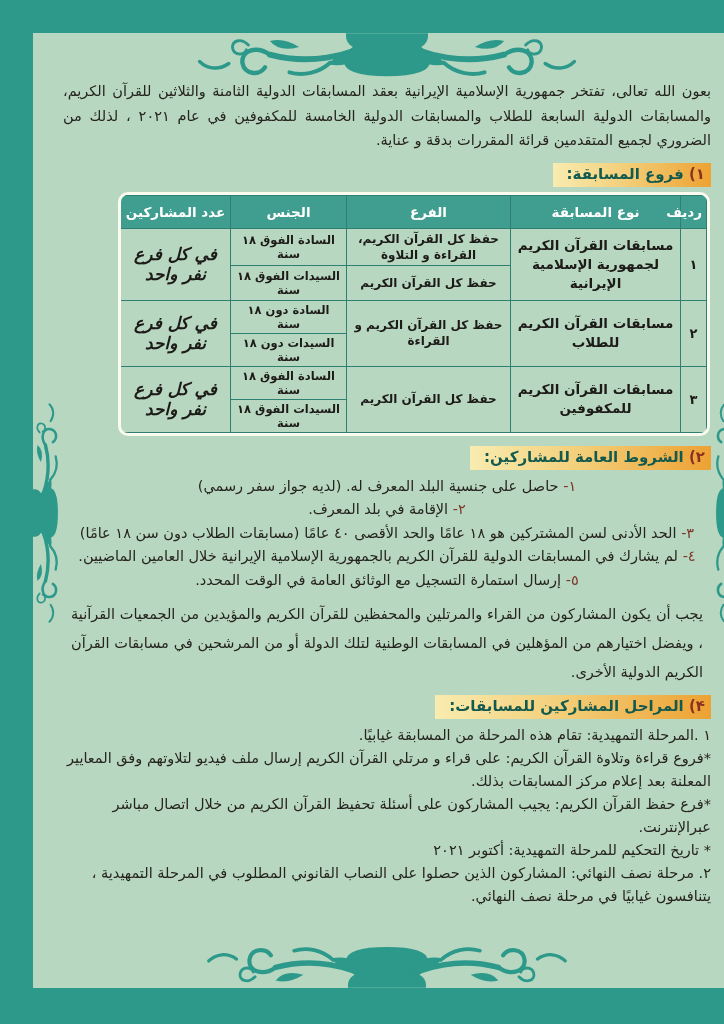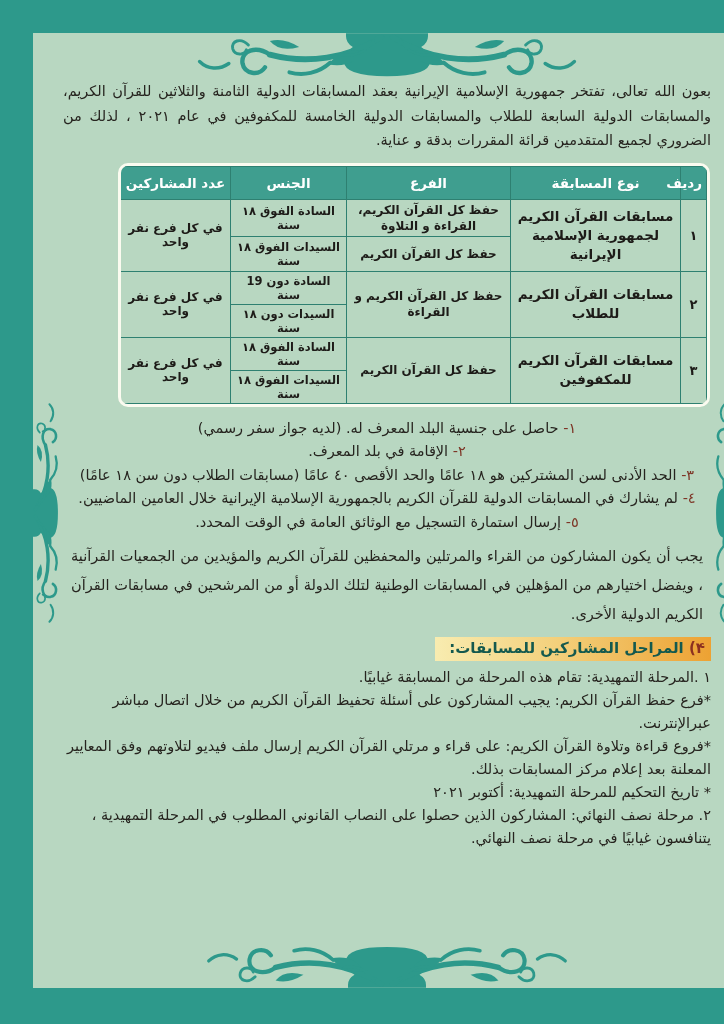--- a/index.html
+++ b/index.html
@@ -37,21 +37,21 @@
     border:3px solid #fbfbf0;border-radius:10px;overflow:hidden;background:#b8d7c1;
   }
   table{width:100%;border-collapse:collapse;table-layout:fixed;direction:rtl;}
   th,td{border:1px solid #2e8071;text-align:center;vertical-align:middle;padding:2px 4px;}
   thead th{background:#3f9e8f;color:#ffffff;font-size:13.5px;font-weight:bold;height:28px;}
   td{font-weight:bold;color:#1d1b18;}
   .c-idx{font-size:13px;}
   .c-type{font-size:13.5px;line-height:19px;}
   .c-branch{font-size:12px;line-height:16px;}
   .c-gender{font-size:11.5px;}
-  .c-count{font-size:12px;}
+  .c-count{font-size:17px;font-style:italic;}
   .r1 td{height:30px;}
   .r2 td{height:27px;}
   .r3 td{height:26px;}
   
   .li{line-height:23.5px;text-align:center;}
   .li-num{color:#7d3526;}
   .tech-body{margin:8px;line-height:29px;text-align:justify;}
   .stages .line{line-height:23px;}
   .hidden-defs{position:absolute;width:0;height:0;overflow:hidden;}
 </style>
@@ -91,20 +91,23 @@
         <use href="#flourish"></use>
       </svg>
     <svg class="orn orn-right" viewBox="0 0 420 60">
         <use href="#flourish"></use>
       </svg>
 
     <div class="content">
 
       <p class="intro">بعون الله تعالى، تفتخر جمهورية الإسلامية الإيرانية بعقد المسابقات الدولية الثامنة والثلاثين للقرآن الكريم، والمسابقات الدولية السابعة للطلاب والمسابقات الدولية الخامسة للمكفوفين في عام ٢٠٢١ ، لذلك من الضروري لجميع المتقدمين قرائة المقررات بدقة و عناية.</p>
 
+      <div class="sec-heading">
+        <span class="hl"><span class="num">١)</span> <span>فروع المسابقة:</span></span>
+      </div>
 
 
       <div class="table-wrap">
         <table>
           <colgroup>
             <col style="width:26px">
               <col style="width:170px">
               <col style="width:164px">
               <col style="width:116px">
               <col style="width:110px">
@@ -127,60 +130,63 @@
               <td class="c-count" rowspan="2">في كل فرع نفر واحد</td>
             </tr>
             <tr class="r1">
               <td class="c-branch">حفظ كل القرآن الكريم</td>
               <td class="c-gender">السيدات الفوق ١٨ سنة</td>
             </tr>
             <tr class="r2">
               <td class="c-idx" rowspan="2">٢</td>
               <td class="c-type" rowspan="2">مسابقات القرآن الكريم للطلاب</td>
               <td class="c-branch" rowspan="2">حفظ كل القرآن الكريم و القراءة</td>
-              <td class="c-gender">السادة دون 19 سنة</td>
+              <td class="c-gender">السادة دون ١٨ سنة</td>
               <td class="c-count" rowspan="2">في كل فرع نفر واحد</td>
             </tr>
             <tr class="r2">
               <td class="c-gender">السيدات دون ١٨ سنة</td>
             </tr>
             <tr class="r3">
               <td class="c-idx" rowspan="2">٣</td>
               <td class="c-type" rowspan="2">مسابقات القرآن الكريم للمكفوفين</td>
               <td class="c-branch" rowspan="2">حفظ كل القرآن الكريم</td>
               <td class="c-gender">السادة الفوق ١٨ سنة</td>
               <td class="c-count" rowspan="2">في كل فرع نفر واحد</td>
             </tr>
             <tr class="r3">
               <td class="c-gender">السيدات الفوق ١٨ سنة</td>
             </tr>
           </tbody>
         </table>
       </div>
 
+      <div class="sec-heading">
+        <span class="hl"><span class="num">٢)</span> <span>الشروط العامة للمشاركين:</span></span>
+      </div>
 
       <div class="list">
         <div class="li"><span class="li-num">١-</span> <span>حاصل على جنسية البلد المعرف له. (لديه جواز سفر رسمي)</span></div>
         <div class="li"><span class="li-num">٢-</span> <span>الإقامة في بلد المعرف.</span></div>
         <div class="li"><span class="li-num">٣-</span> <span>الحد الأدنى لسن المشتركين هو ١٨ عامًا والحد الأقصى ٤٠ عامًا (مسابقات الطلاب دون سن ١٨ عامًا)</span></div>
         <div class="li"><span class="li-num">٤-</span> <span>لم يشارك في المسابقات الدولية للقرآن الكريم بالجمهورية الإسلامية الإيرانية خلال العامين الماضيين.</span></div>
         <div class="li"><span class="li-num">٥-</span> <span>إرسال استمارة التسجيل مع الوثائق العامة في الوقت المحدد.</span></div>
       </div>
 
 
       <p class="tech-body">يجب أن يكون المشاركون من القراء والمرتلين والمحفظين للقرآن الكريم  والمؤيدين من الجمعيات القرآنية ، ويفضل اختيارهم من المؤهلين في المسابقات الوطنية لتلك الدولة أو من المرشحين في مسابقات القرآن الكريم الدولية الأخرى.</p>
 
       <div class="sec-heading">
         <span class="hl"><span class="num">۴)</span> <span>المراحل المشاركين للمسابقات:</span></span>
       </div>
 
       <div class="stages">
         <div class="line">١ .المرحلة التمهيدية: تقام هذه المرحلة من المسابقة غيابيًا.</div>
+        <div class="line">*فروع قراءة وتلاوة القرآن الكريم: على قراء و مرتلي القرآن الكريم إرسال ملف فيديو لتلاوتهم وفق المعايير المعلنة بعد إعلام مركز المسابقات بذلك.</div>
         <div class="line">*فرع حفظ القرآن الكريم: يجيب المشاركون على أسئلة تحفيظ القرآن الكريم من خلال اتصال مباشر عبرالإنترنت.</div>
-        <div class="line">*فروع قراءة وتلاوة القرآن الكريم: على قراء و مرتلي القرآن الكريم إرسال ملف فيديو لتلاوتهم وفق المعايير المعلنة بعد إعلام مركز المسابقات بذلك.</div>
         <div class="line">* تاريخ التحكيم للمرحلة التمهيدية: أكتوبر ٢٠٢١</div>
         <div class="line">٢. مرحلة نصف النهائي: المشاركون الذين حصلوا على النصاب القانوني المطلوب في المرحلة التمهيدية ، يتنافسون غيابيًا في مرحلة نصف النهائي.</div>
 
       </div>
 
     </div>
   </div>
 </div>
 
 </body></html>

